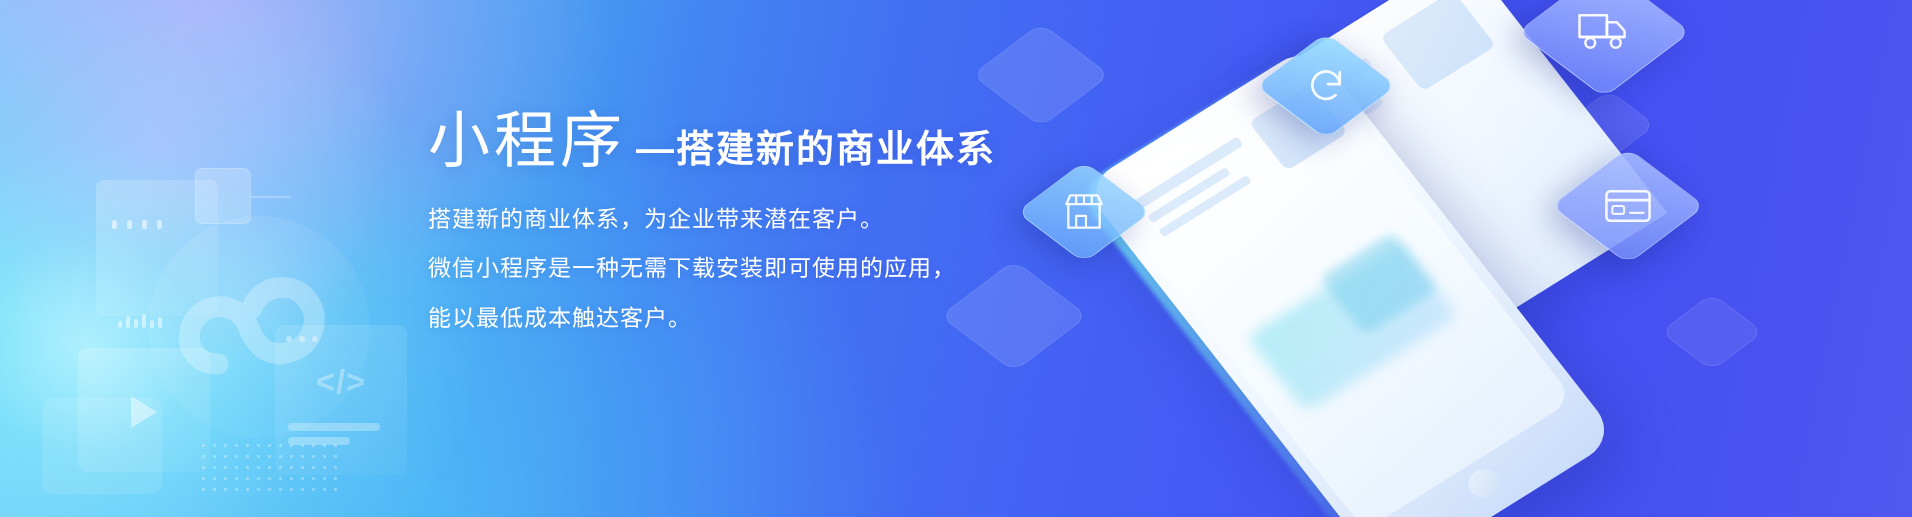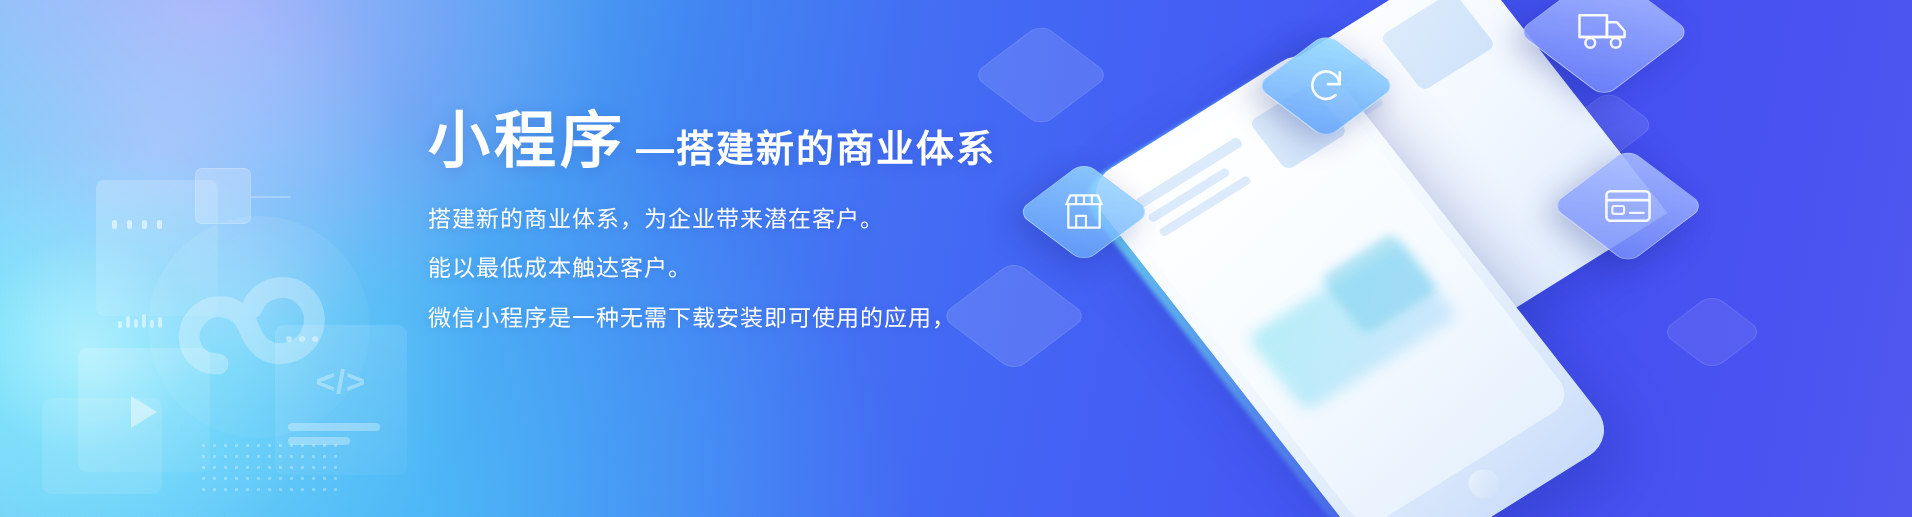--- a/index.html
+++ b/index.html
@@ -126,21 +126,21 @@
 
   
   .copy{position:absolute;left:428px;top:108px;width:620px;}
 
   .headline{
     display:flex;align-items:baseline;white-space:nowrap;
     color:#ffffff;
     text-shadow:0 2px 14px rgba(30,50,160,0.22);
   }
   .headline .main{
-    font-size:62px;font-weight:700;letter-spacing:4px;line-height:1.05;
+    font-size:62px;font-weight:400;letter-spacing:4px;line-height:1.05;
   }
   .headline .sub{
     font-size:38px;font-weight:700;letter-spacing:2px;margin-left:10px;
   }
 
   .lines{margin-top:30px;}
   .lines p{
     margin:16px 0 14px 0;
     color:#ffffff;
     font-size:23px;
@@ -313,22 +313,22 @@
 
   <div class="deco dotgrid"></div>
 
   <div class="copy">
     <div class="headline">
       <span class="main">小程序</span>
       <span class="sub">—搭建新的商业体系</span>
     </div>
     <div class="lines">
       <p>搭建新的商业体系，为企业带来潜在客户。</p>
+      <p>微信小程序是一种无需下载安装即可使用的应用，</p>
       <p>能以最低成本触达客户。</p>
-      <p>微信小程序是一种无需下载安装即可使用的应用，</p>
     </div>
   </div>
 
   <div class="scene">
 
     <div class="ghost-tile gt1"></div>
     <div class="ghost-tile gt2"></div>
     <div class="ghost-tile gt3"></div>
     <div class="ghost-tile gt4"></div>
 

